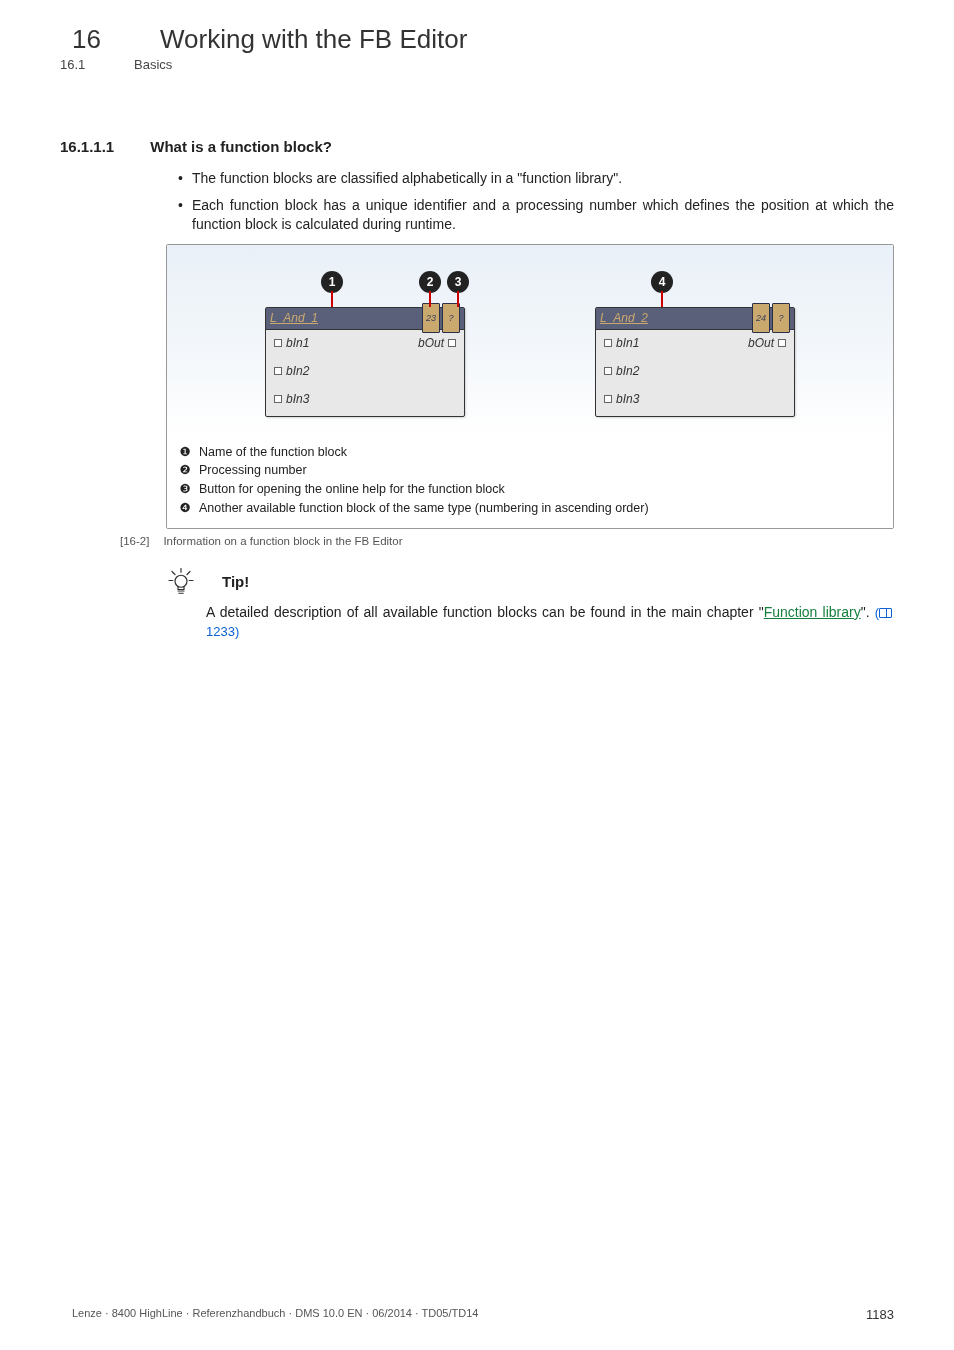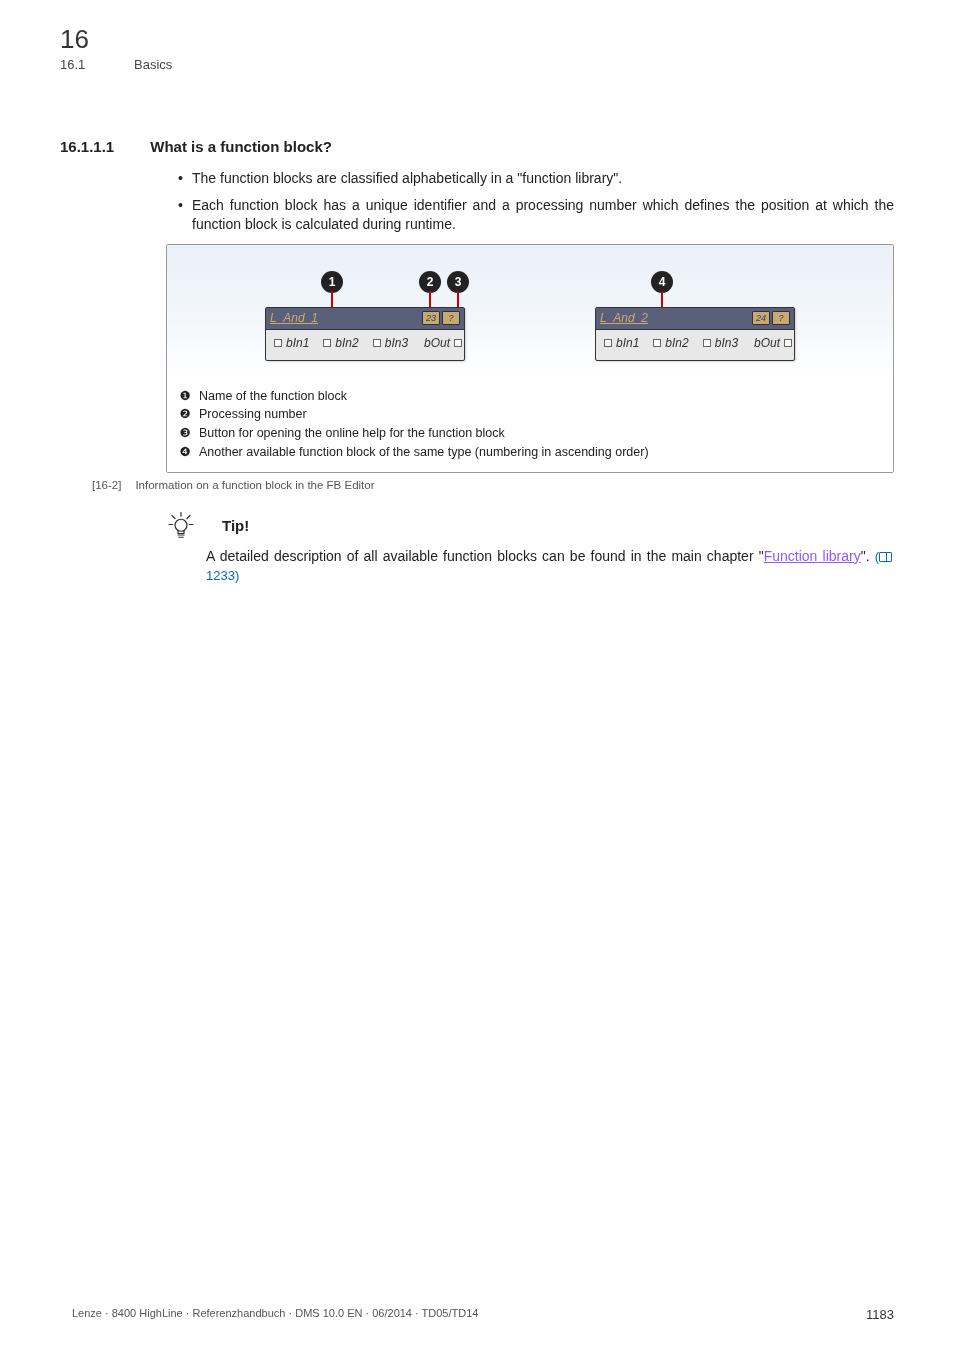--- a/index.html
+++ b/index.html
@@ -14,20 +14,21 @@
       background: #fff;
       color: #222;
       position: relative;
       padding: 24px 60px 0 60px;
       font-size: 14px;
     }
     .chapter-line {
       display: flex;
       align-items: center;
       gap: 48px;
+      margin-left: 12px;
     }
     .chapter-num {
       font-size: 26px;
       font-weight: 400;
       color: #333;
       min-width: 40px;
     }
     .chapter-title {
       font-size: 26px;
       font-weight: 400;
@@ -181,33 +182,33 @@
     .mini-btn {
       background: #c9a96e;
       color: #3a3f5a;
       border: 1px solid #2a2f4a;
       font-size: 9px;
       line-height: 1;
       padding: 1px 3px;
       border-radius: 1px;
       min-width: 18px;
       text-align: center;
-      height: 14px;
+      height: 30px;
       display: flex;
       align-items: center;
       justify-content: center;
     }
     .fb-body {
       display: grid;
       grid-template-columns: 1fr 1fr;
       position: relative;
     }
     .fb-col {
       display: flex;
-      flex-direction: row;
+      flex-direction: column;
       gap: 14px;
       padding: 6px 8px 10px 8px;
     }
     .port {
       display: flex;
       align-items: center;
       gap: 4px;
       font-size: 12px;
       color: #333;
     }
@@ -229,21 +230,21 @@
     }
     .legend-row {
       display: flex;
       gap: 6px;
     }
     .legend-sym {
       min-width: 16px;
       text-align: center;
     }
     .caption-row {
-      margin-left: 32px;
+      margin-left: 60px;
       display: flex;
       gap: 14px;
       font-size: 11.5px;
       color: #555;
       margin-top: 6px;
     }
     .caption-label {
       color: #555;
     }
     
@@ -265,21 +266,21 @@
       font-weight: 700;
       font-size: 15px;
     }
     .tip-body {
       margin-left: 40px;
       font-size: 14px;
       line-height: 1.35;
       text-align: justify;
     }
     .link {
-      color: #8b5cf6;
+      color: #15803d;
     }
     .pgref {
       color: #0b62d6;
       font-size: 13px;
     }
     .book-icon {
       display: inline-block;
       width: 13px;
       height: 10px;
       border: 1px solid #0b62d6;
@@ -311,20 +312,21 @@
     .footer .pg {
       font-size: 13px;
       color: #333;
     }
   </style>
 </head>
 <body>
 
 <div class="chapter-line">
   <div class="chapter-num">16</div>
+  <div class="chapter-title">Working with the FB Editor</div>
 </div>
 <div class="section-line">
   <div class="section-num">16.1</div>
   <div class="section-title">Basics</div>
 </div>
 
 <div class="dashline">_ _ _ _ _ _ _ _ _ _ _ _ _ _ _ _ _ _ _ _ _ _ _ _ _ _ _ _ _ _ _ _ _ _ _ _ _ _ _ _ _ _ _ _ _ _ _ _ _ _ _ _ _ _ _ _ _ _ _ _ _ _ _ _</div>
 
 <div class="subhead-row">
   <div class="subhead-num">16.1.1.1</div>

